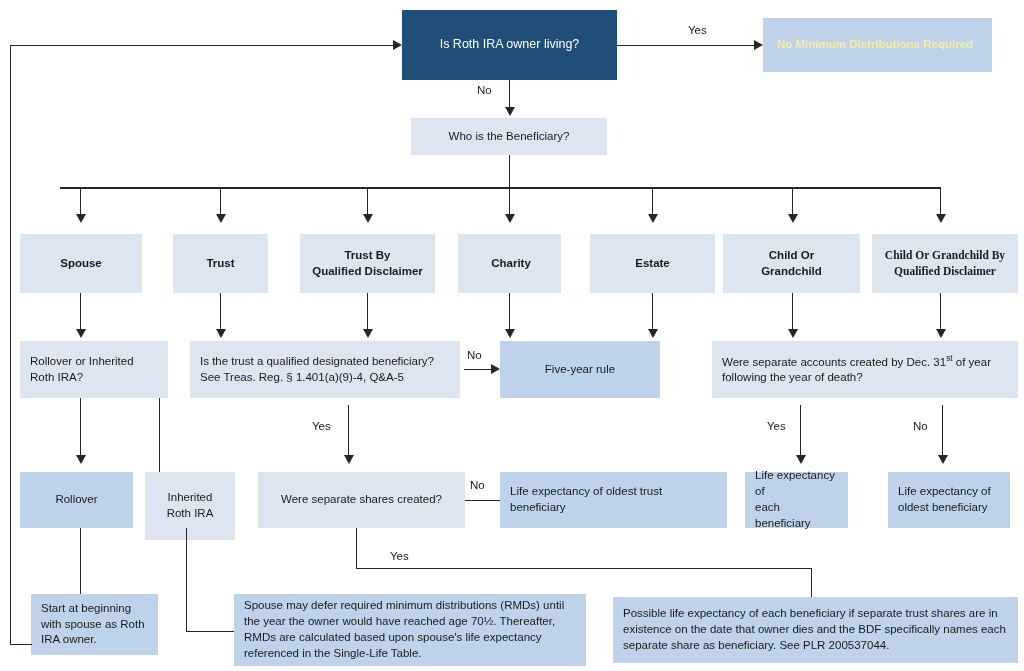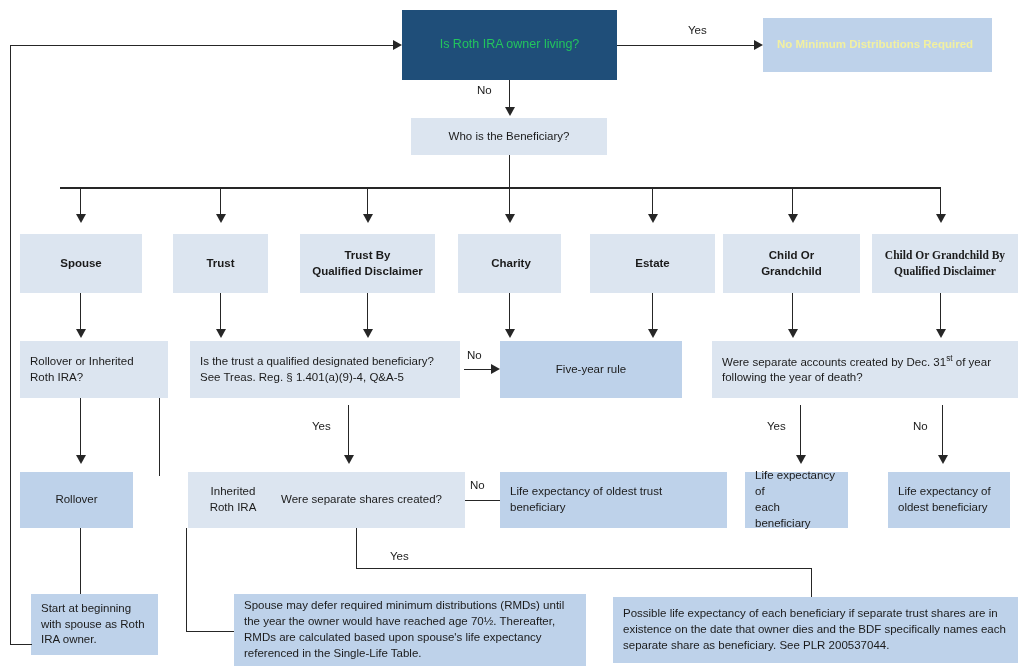--- a/index.html
+++ b/index.html
@@ -32,21 +32,21 @@
   .node.center {
     justify-content: center;
     text-align: center;
   }
   .node.left {
     justify-content: flex-start;
     text-align: left;
   }
   .fill-light   { background: #dce5f0; align-items: center; }
   .fill-mid     { background: #bed2ea; }
-  .fill-dark    { background: #1f4e79; color: #22c55e; align-items: center; }
+  .fill-dark    { background: #1f4e79; color: #ffffff; align-items: center; }
   .bold { font-weight: bold; }
   .yellowtext { color: #f2f0a0; font-weight: bold; font-size: 11.5px; }
 
   
   .ln {
     position: absolute;
     background: #262626;
   }
   .ln.h { height: 1px; }
   .ln.v { width: 1px; }
@@ -189,21 +189,21 @@
     </span>
   </div>
 
   <div class="node left fill-light" style="left:190px; top:341px; width:270px; height:57px;">
     <span>
       <span>Is the trust a qualified designated beneficiary?</span><br>
       <span>See Treas. Reg. § 1.401(a)(9)-4, Q&amp;A-5</span>
     </span>
   </div>
 
-  <div class="node center fill-mid" style="left:500px; top:341px; width:182px; height:57px;">
+  <div class="node center fill-mid" style="left:500px; top:341px; width:160px; height:57px;">
     <span>Five-year rule</span>
   </div>
 
   <div class="node left fill-light" style="left:712px; top:341px; width:306px; height:57px;">
     <span>
       <span>Were separate accounts created by Dec. 31</span><span class="sup">st</span><span> of year</span><br>
       <span>following the year of death?</span>
     </span>
   </div>
 
@@ -225,21 +225,21 @@
   <div class="edgelabel" style="left:767px; top:420px;">Yes</div>
 
   <div class="ln v" style="left:942px; top:405px; height:52px;"></div>
   <div class="arrowdown" style="left:938px; top:455px;"></div>
   <div class="edgelabel" style="left:913px; top:420px;">No</div>
 
   <div class="node center fill-mid" style="left:20px; top:472px; width:113px; height:56px;">
     <span>Rollover</span>
   </div>
 
-  <div class="node center fill-light" style="left:145px; top:472px; width:90px; height:56px;margin-left:43px;">
+  <div class="node center fill-light" style="left:145px; top:472px; width:90px; height:68px;">
     <span>
       <span>Inherited</span><br>
       <span>Roth IRA</span>
     </span>
   </div>
 
   <div class="node center fill-light" style="left:258px; top:472px; width:207px; height:56px;">
     <span>Were separate shares created?</span>
   </div>
 

